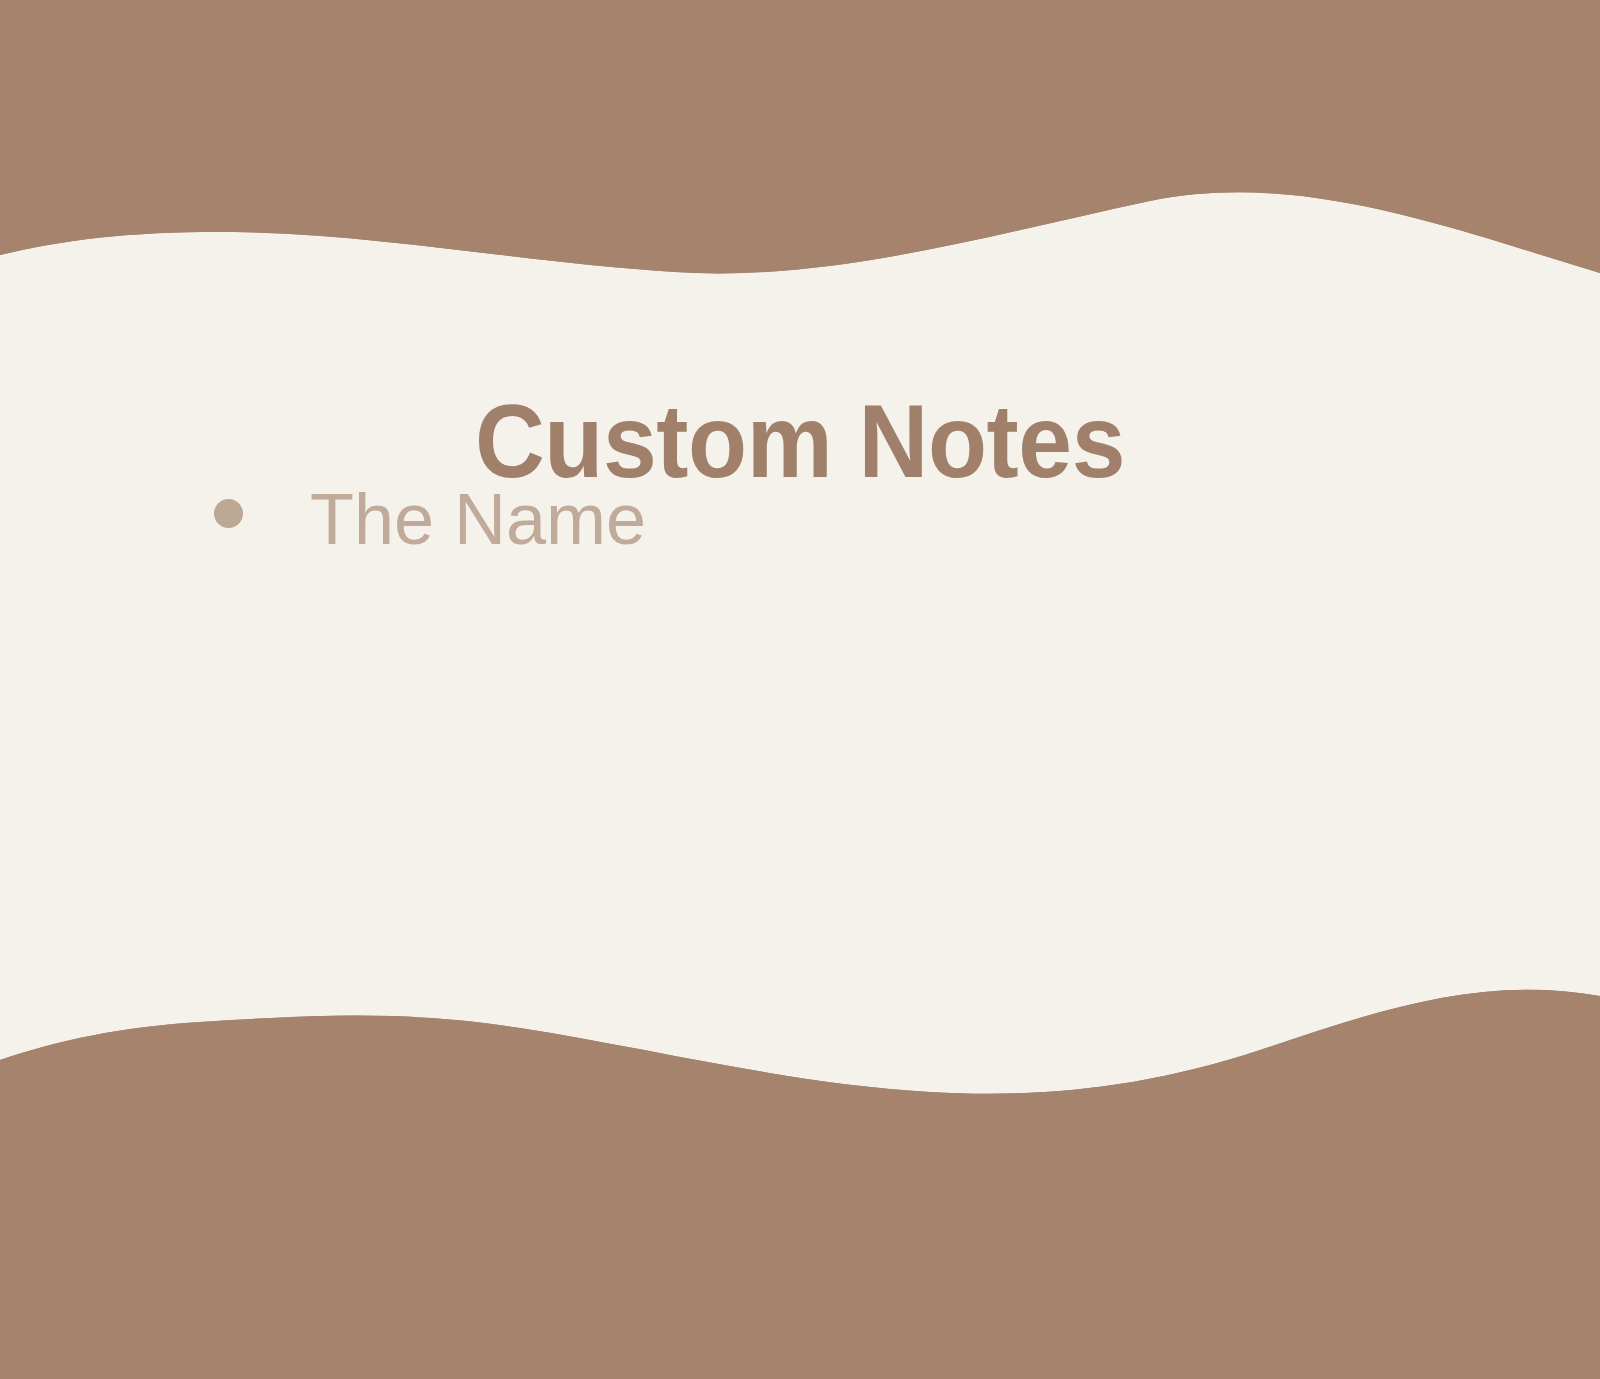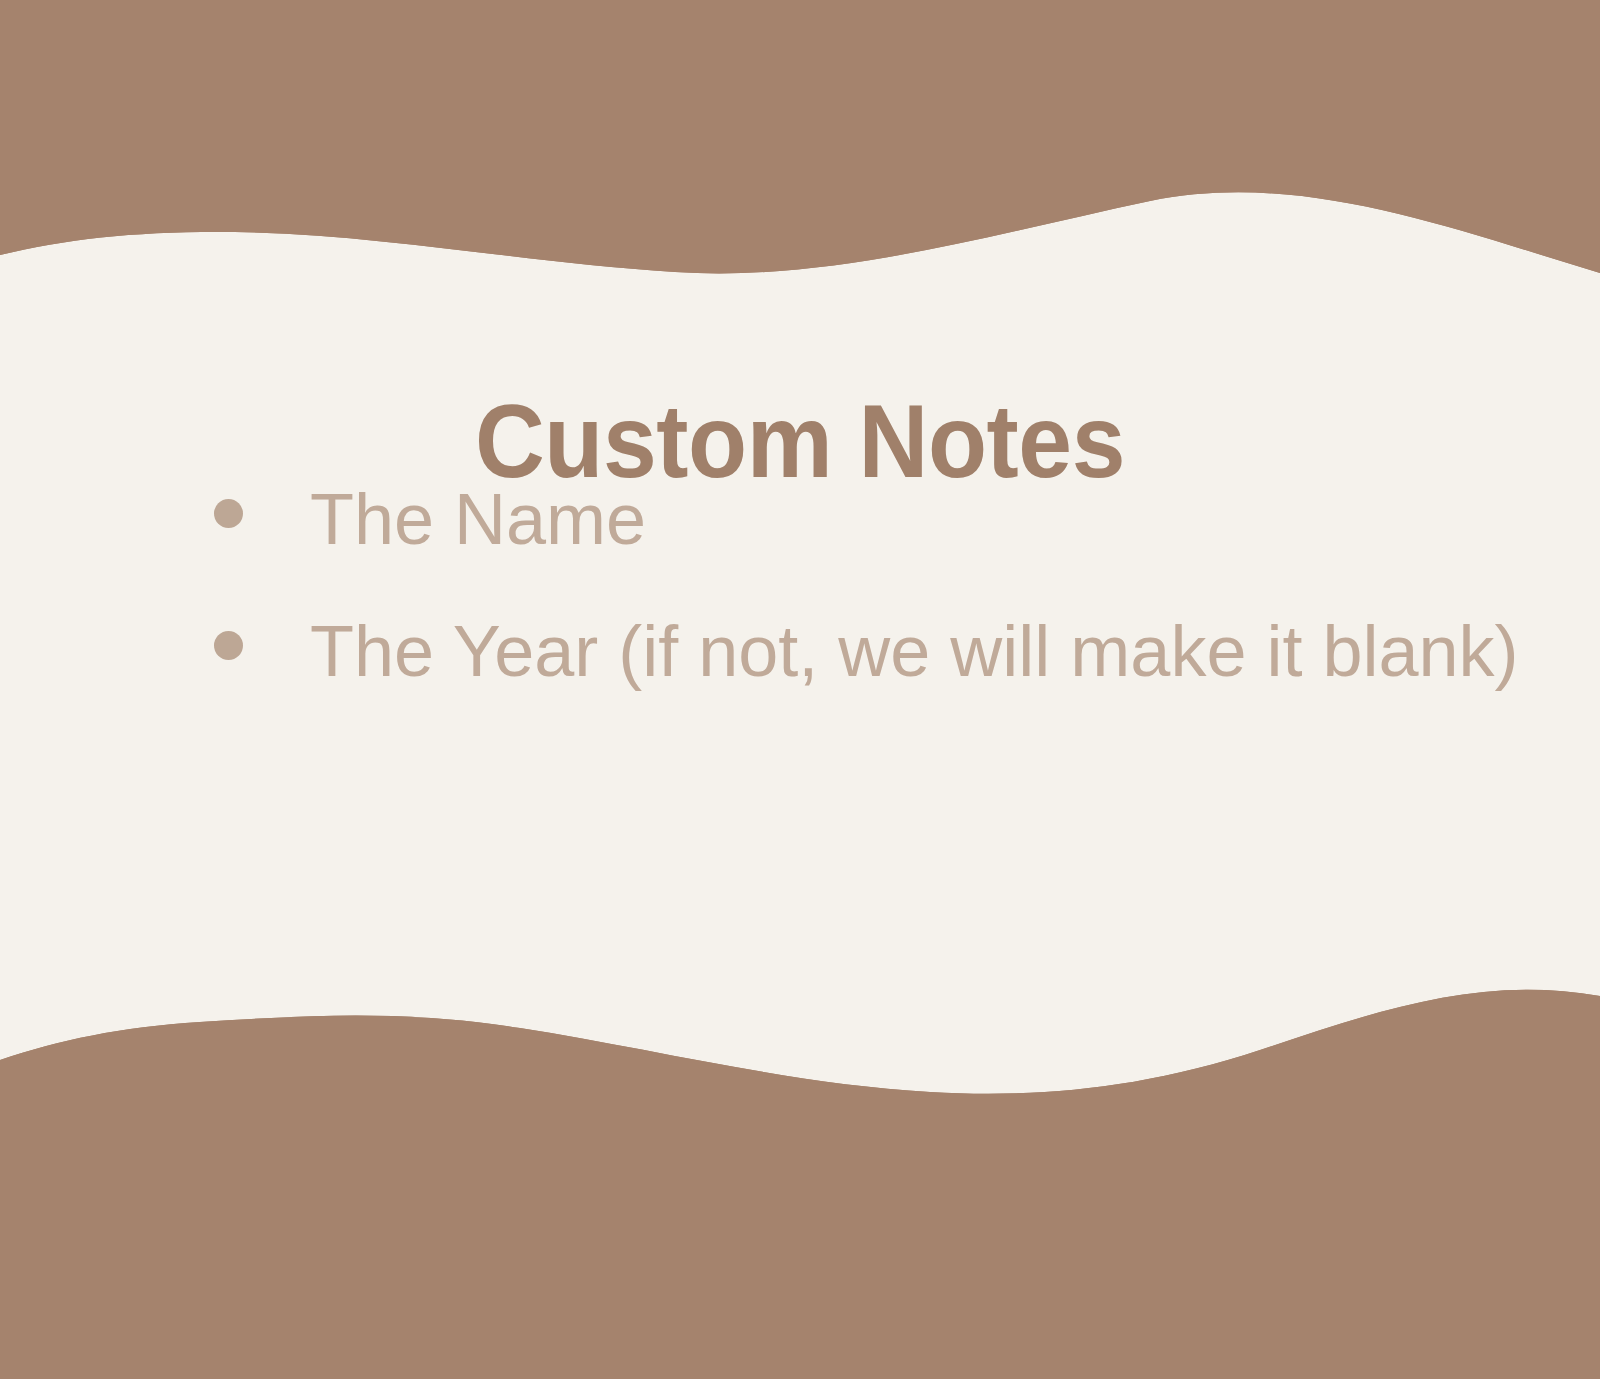--- a/index.html
+++ b/index.html
@@ -131,22 +131,18 @@
 
     <h1 id="page-title">Custom Notes</h1>
 
     <ul id="notes-list">
 
       <li class="note-item">
         <span class="bullet-dot"></span>
         <span class="note-text">The Name</span>
       </li>
 
-      <li class="note-item">
-        <span class="bullet-dot"></span>
-        <span class="note-text">The Year (if not, we will make it blank)</span>
-      </li>
 
 
     </ul>
 
   </div>
 </div>
 
 </body></html>

